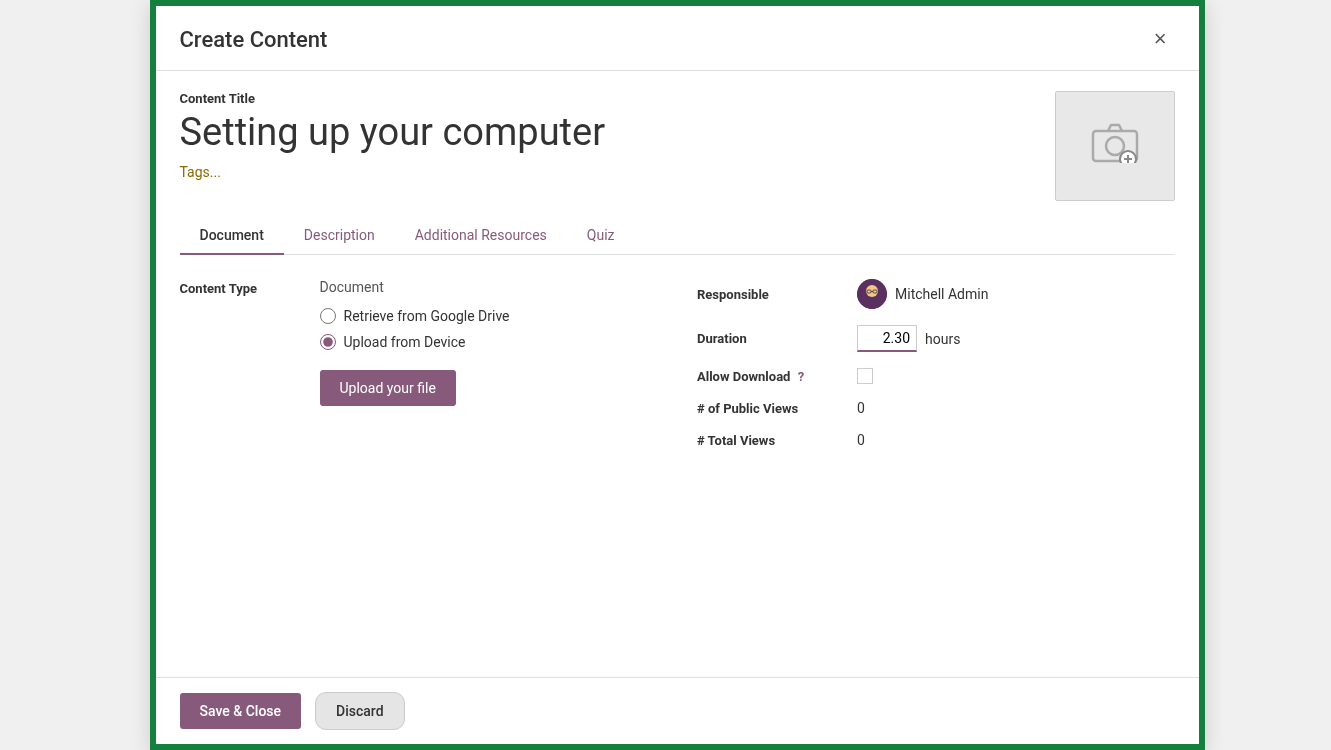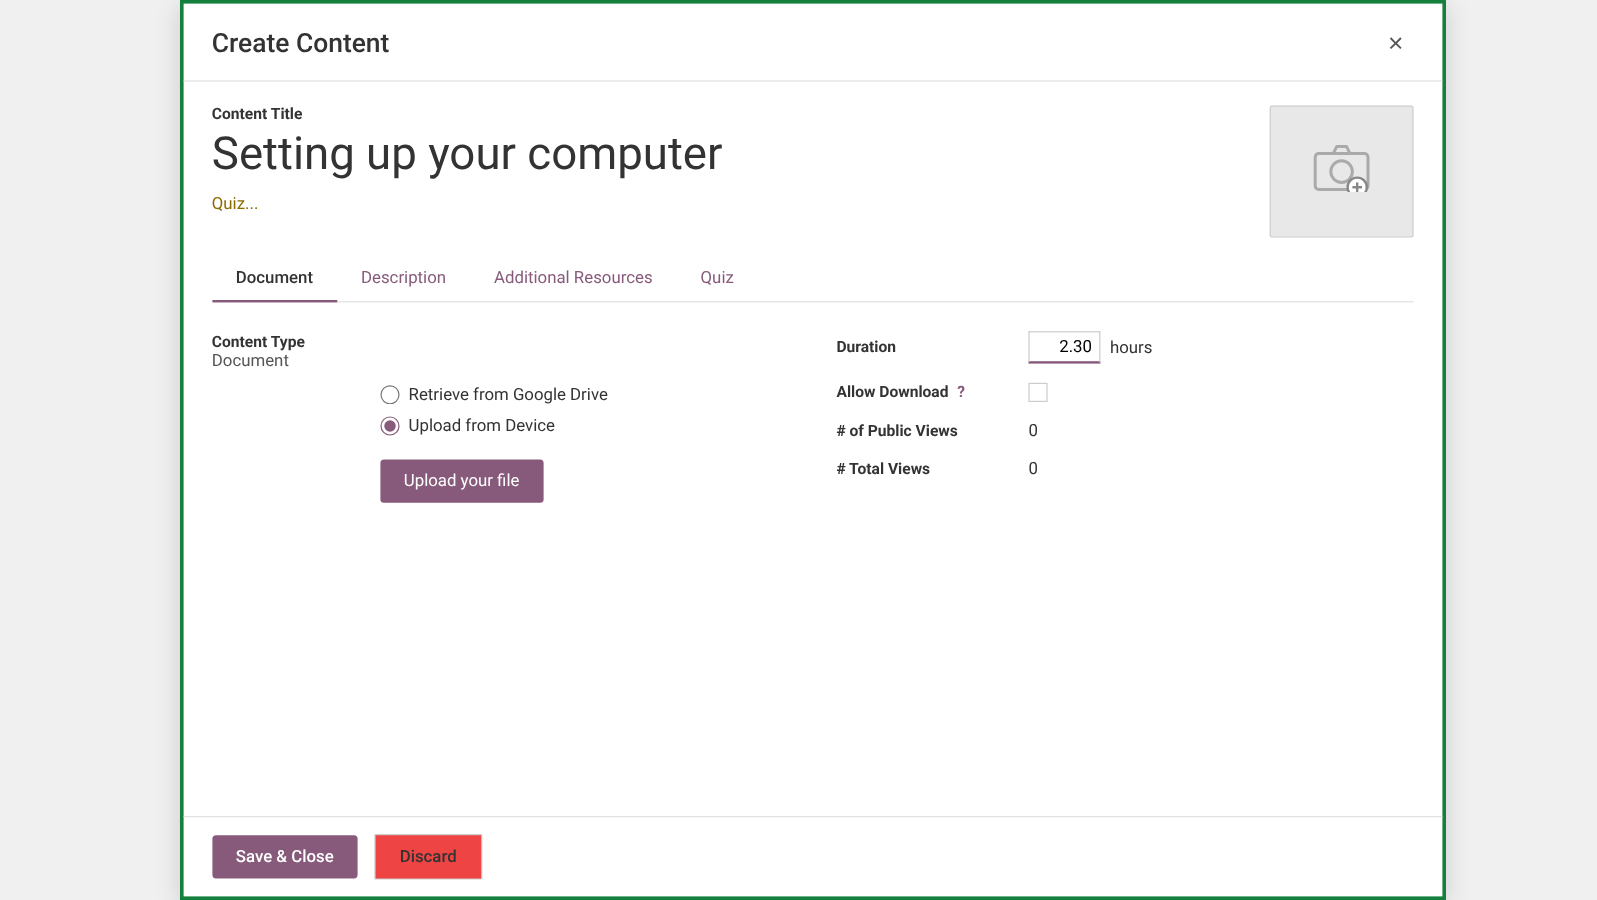--- a/index.html
+++ b/index.html
@@ -11,21 +11,21 @@
       justify-content: center;
       min-height: 100vh;
     }
     .modal {
       background: #fff;
       width: 1055px;
       min-height: 750px;
       position: relative;
       display: flex;
       flex-direction: column;
-      border: 3px solid #15803d;
+      border: 6px solid #15803d;
       box-shadow: 0 4px 20px rgba(0,0,0,0.15);
       margin-left: 23px;
     }
     .modal-header {
       display: flex;
       align-items: center;
       justify-content: space-between;
       padding: 18px 24px 16px 24px;
       border-bottom: 1px solid #e0e0e0;
     }
@@ -233,35 +233,34 @@
       color: #fff;
       border: none;
       padding: 10px 20px;
       font-size: 14px;
       font-weight: 500;
       cursor: pointer;
       border-radius: 3px;
       font-family: inherit;
     }
     .btn-secondary {
-      background: #ef4444;
+      background: #e5e5e5;
       color: #333;
       border: 1px solid #ccc;
       padding: 10px 20px;
       font-size: 14px;
       font-weight: 500;
       cursor: pointer;
-      border-radius: 1px;
+      border-radius: 11px;
       font-family: inherit;
     }
     .content-type-row {
       display: flex;
       align-items: flex-start;
       margin-bottom: 8px;
-      flex-direction: column;
     }
     .content-type-label {
       font-size: 13px;
       font-weight: 700;
       color: #333;
       min-width: 140px;
       padding-top: 2px;
     }
   </style>
 </head>
@@ -273,21 +272,21 @@
     <span class="modal-title">Create Content</span>
     <button class="close-btn">×</button>
   </div>
 
   <div class="modal-body">
 
     <div class="content-title-section">
       <div class="content-title-left">
         <div class="content-title-label">Content Title</div>
         <div class="content-title-value">Setting up your computer</div>
-        <a class="tags-link">Quiz...</a>
+        <a class="tags-link">Tags...</a>
       </div>
       <div class="cover-image-placeholder">
         <div class="camera-icon">
           <svg width="48" height="42" viewBox="0 0 48 42" fill="none" xmlns="http://www.w3.org/2000/svg">
             <rect x="2" y="10" width="44" height="30" rx="3" fill="none" stroke="#aaa" stroke-width="2.5"></rect>
             <circle cx="24" cy="25" r="9" fill="none" stroke="#aaa" stroke-width="2.5"></circle>
             <path d="M17 10 L20 4 H28 L31 10" fill="none" stroke="#aaa" stroke-width="2.5" stroke-linejoin="round"></path>
             <circle cx="37" cy="38" r="8" fill="#fff" stroke="#888" stroke-width="2"></circle>
             <line x1="37" y1="34" x2="37" y2="42" stroke="#888" stroke-width="2"></line>
             <line x1="33" y1="38" x2="41" y2="38" stroke="#888" stroke-width="2"></line>
@@ -320,20 +319,39 @@
             <span>Upload from Device</span>
           </label>
         </div>
         <div style="margin-left: 140px;">
           <button class="upload-btn">Upload your file</button>
         </div>
       </div>
 
       <div class="form-right">
 
+        <div class="right-field-row">
+          <div class="right-field-label">Responsible</div>
+          <div class="right-field-value">
+            <div class="avatar">
+              <svg class="avatar-svg" viewBox="0 0 30 30" xmlns="http://www.w3.org/2000/svg">
+                <rect width="30" height="30" rx="15" fill="#5a3060"></rect>
+
+                <circle cx="15" cy="12" r="6" fill="#f4c68a"></circle>
+
+                <rect x="10" y="11" width="4" height="3" rx="1" fill="none" stroke="#333" stroke-width="0.8"></rect>
+                <rect x="16" y="11" width="4" height="3" rx="1" fill="none" stroke="#333" stroke-width="0.8"></rect>
+                <line x1="14" y1="12.5" x2="16" y2="12.5" stroke="#333" stroke-width="0.8"></line>
+
+                <ellipse cx="15" cy="26" rx="8" ry="5" fill="#5a3060"></ellipse>
+              </svg>
+            </div>
+            <span>Mitchell Admin</span>
+          </div>
+        </div>
 
         <div class="right-field-row">
           <div class="right-field-label">Duration</div>
           <div class="right-field-value">
             <input type="text" class="duration-input" value="2.30" style="">
             <span>hours</span>
           </div>
         </div>
 
         <div class="right-field-row">

